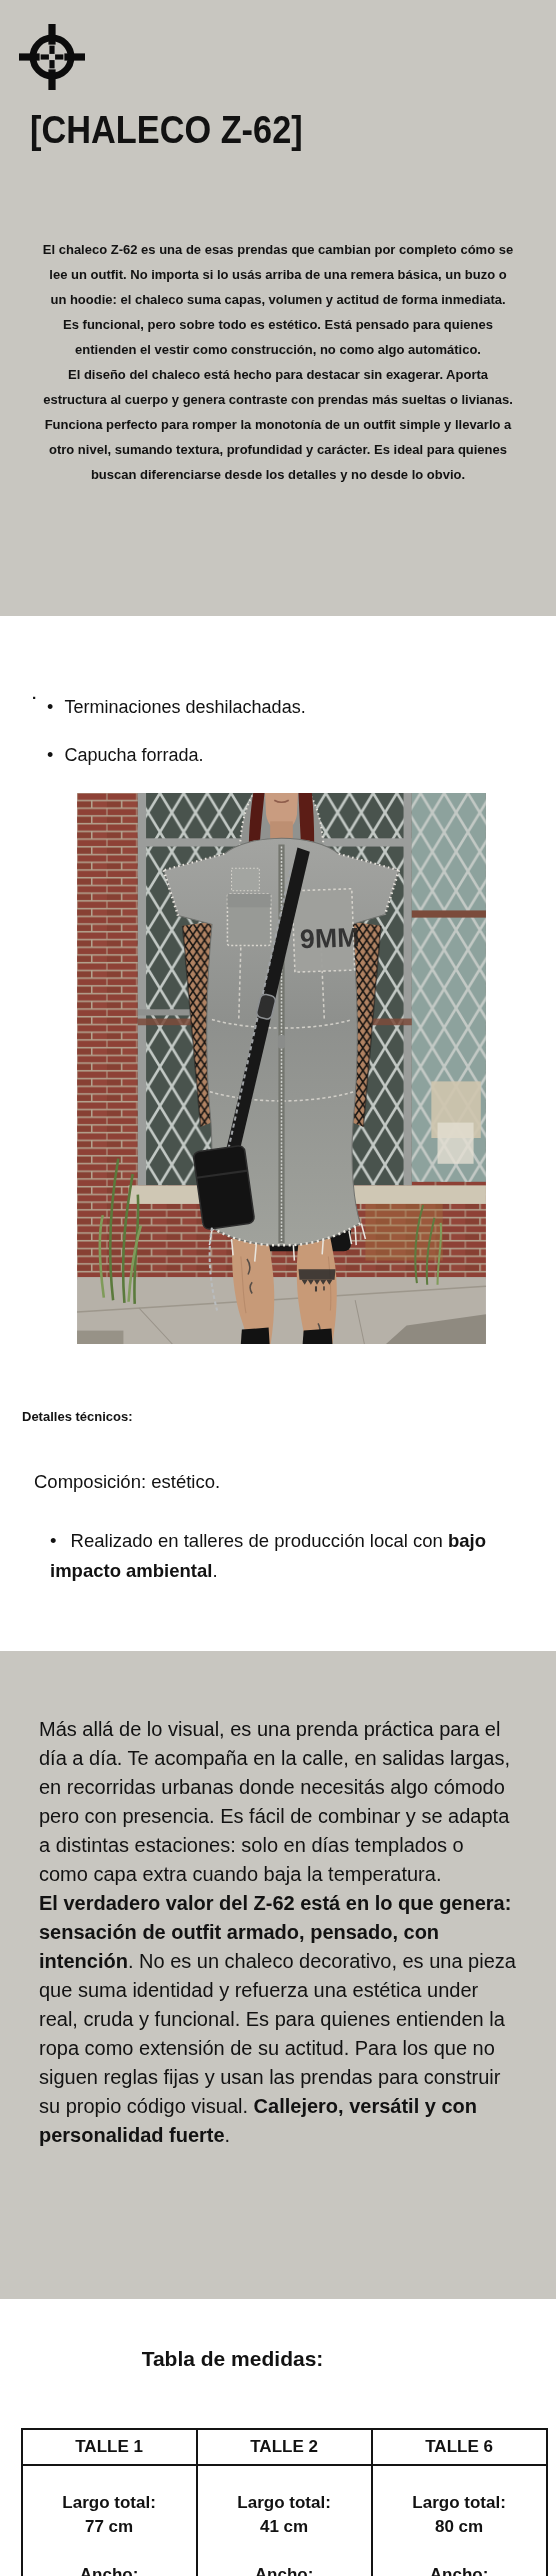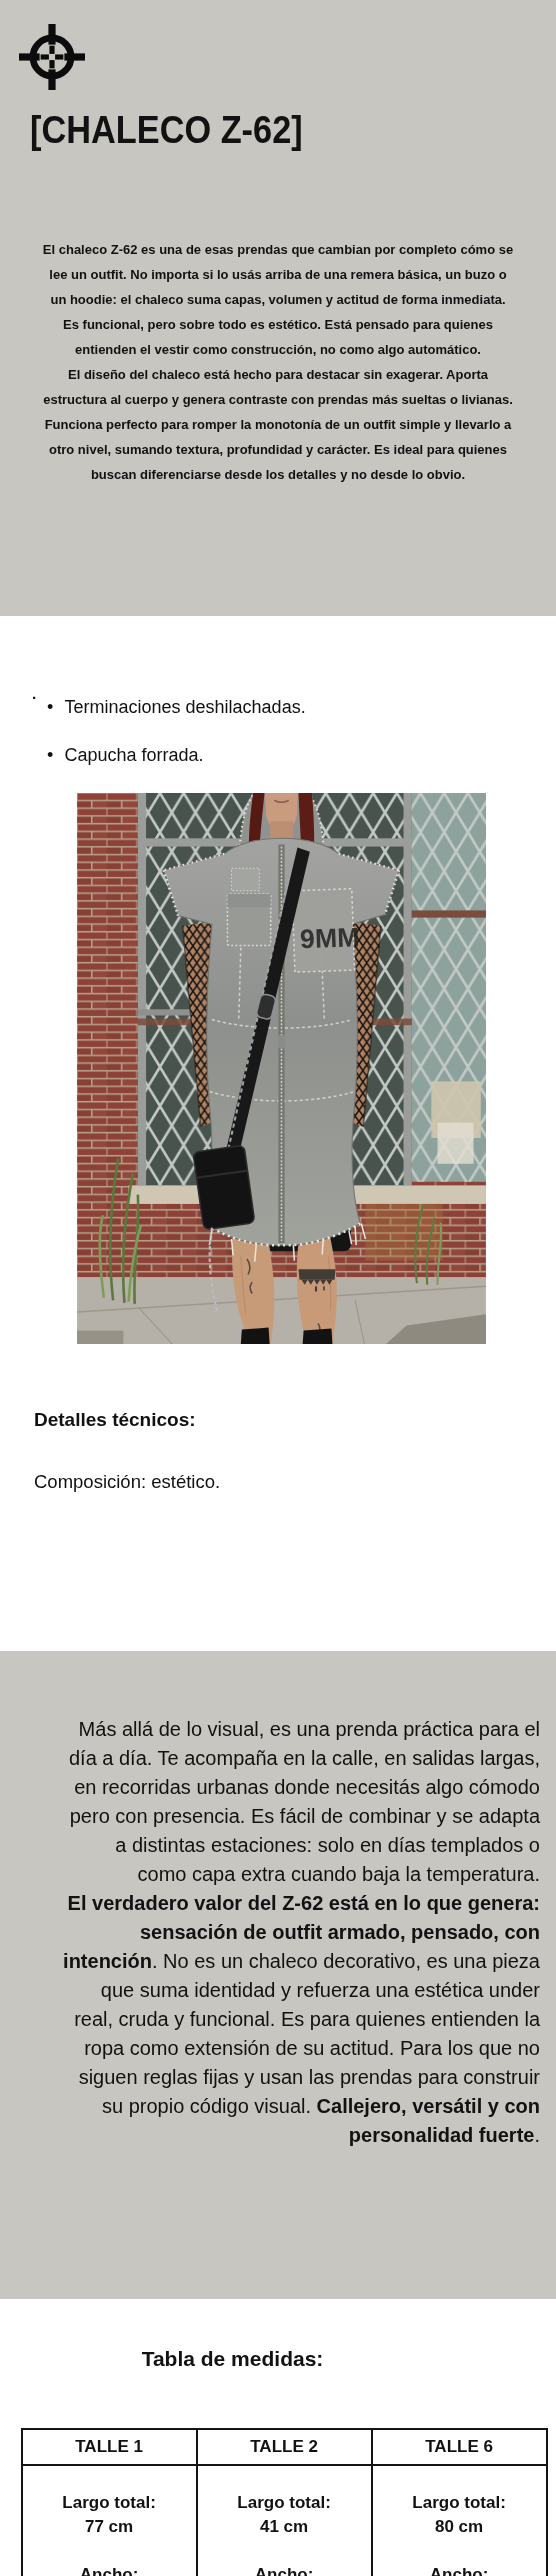--- a/index.html
+++ b/index.html
@@ -13,26 +13,26 @@
   .title{left:30px;top:108px;font-size:39px;font-weight:800;letter-spacing:0;
          transform:scaleX(.88);transform-origin:0 50%;white-space:nowrap;}
   .intro{left:41px;top:237px;width:474px;text-align:center;font-weight:700;
          font-size:13px;line-height:25px;white-space:pre-line;}
   .feature{font-size:18px;margin-top:33px;}
   .feature .bullet{display:inline-block;width:17.5px;}
   #feature1{left:47px;top:664px;}
   #stray-dot{left:32px;top:685px;font-size:15.5px;font-weight:700;}
   #feature2{left:47px;top:712px;}
   .photo{left:77px;top:793px;width:409px;height:551px;}
-  .tech-heading{left:34px;top:1409px;font-size:19px;font-weight:700;}
+  .tech-heading{left:22px;top:1409px;font-size:13px;font-weight:700;}
   .tech-comp{left:34px;top:1471px;font-size:18.5px;}
   .tech-bullet{left:50px;top:1526px;width:453px;font-size:18.5px;line-height:30px;}
   .tech-bullet .bullet{display:inline-block;width:20.6px;}
-  .value{left:39px;top:1715px;width:479px;text-align:right;font-size:20px;
-         line-height:29px;white-space:pre-line;margin-left:22px;}
+  .value{left:39px;top:1715px;width:479px;text-align:left;font-size:20px;
+         line-height:29px;white-space:pre-line;}
   .sizes-heading{left:0;top:2347px;width:465px;text-align:center;font-size:21px;font-weight:700;}
   table.size-table{position:absolute;left:20.6px;top:2428px;width:527px;border-collapse:collapse;
          table-layout:fixed;}
   table.size-table th,table.size-table td{border:2.6px solid #141414;text-align:center;}
   table.size-table th{height:32px;font-size:17px;font-weight:700;}
   table.size-table td{height:163px;vertical-align:top;padding-top:25px;
          font-size:17px;font-weight:700;line-height:24px;}
   .b{font-weight:700;}
 </style>
 </head>
@@ -250,20 +250,23 @@
       <g transform="rotate(-8 285 765)">
         <rect x="235" y="690" width="100" height="152" rx="12" fill="#131313" stroke="#2c2c2c" stroke-width="3"></rect>
         <path d="M235 740 L335 740" stroke="#2c2c2c" stroke-width="4"></path>
       </g>
       <path d="M262 844 C 252 900 260 960 272 1005" stroke="#b9bcbe" stroke-width="4" stroke-dasharray="7 5" fill="none"></path>
     </g>
   </svg>
 
   <h2 class="abs tech-heading">Detalles técnicos:</h2>
   <p class="abs tech-comp">Composición: estético.</p>
+  <p class="abs tech-bullet">
+    <span class="bullet">•</span><span>Realizado en talleres de producción local con </span><span class="b">bajo impacto ambiental</span><span>.</span>
+  </p>
 
   <p class="abs value"><span>Más allá de lo visual, es una prenda práctica para el día a día. Te acompaña en la calle, en salidas largas, en recorridas urbanas donde necesitás algo cómodo pero con presencia. Es fácil de combinar y se adapta a distintas estaciones: solo en días templados o como capa extra cuando baja la temperatura.
 </span><span class="b">El verdadero valor del Z-62 está en lo que genera: sensación de outfit armado, pensado, con intención</span><span>. No es un chaleco decorativo, es una pieza que suma identidad y refuerza una estética under real, cruda y funcional. Es para quienes entienden la ropa como extensión de su actitud. Para los que no siguen reglas fijas y usan las prendas para construir su propio código visual. </span><span class="b">Callejero, versátil y con personalidad fuerte</span><span>.</span></p>
 
   <h2 class="abs sizes-heading">Tabla de medidas:</h2>
   <table class="size-table">
     <tbody>
         <tr>
       <th>TALLE 1</th>
       <th>TALLE 2</th>

